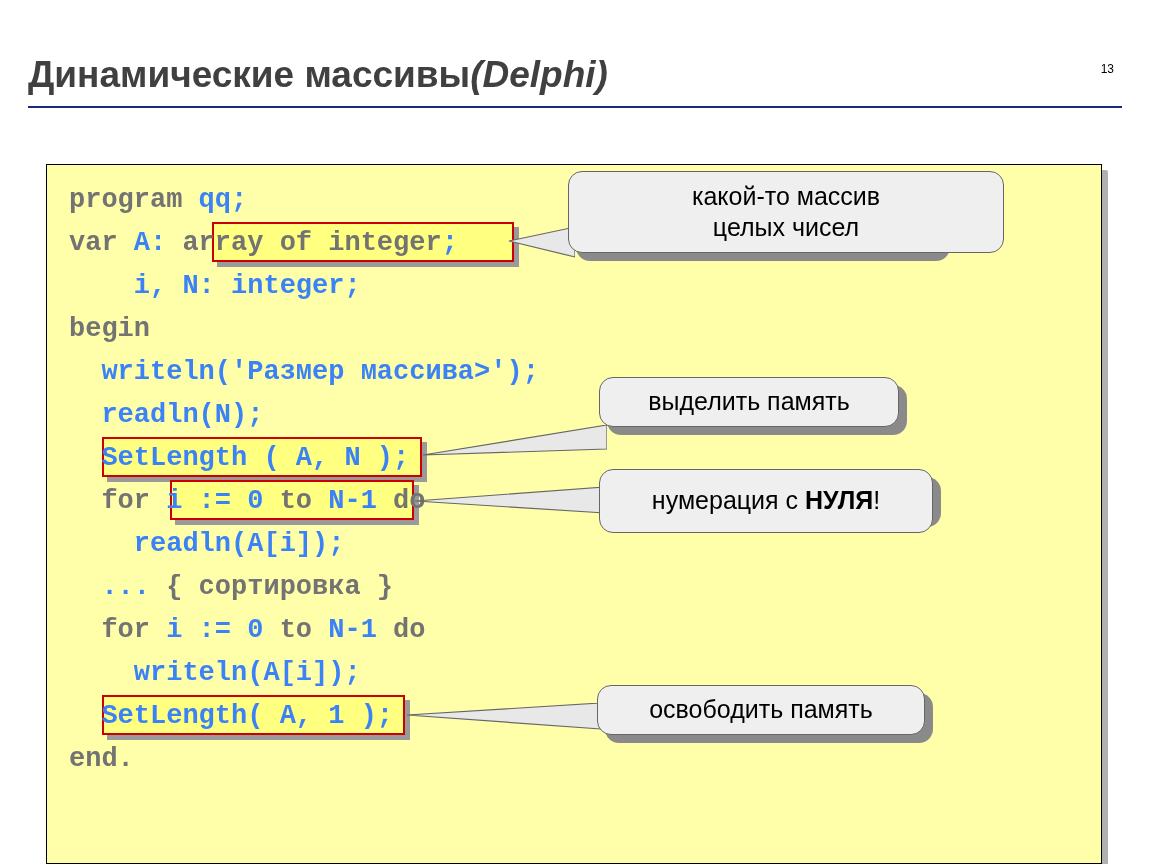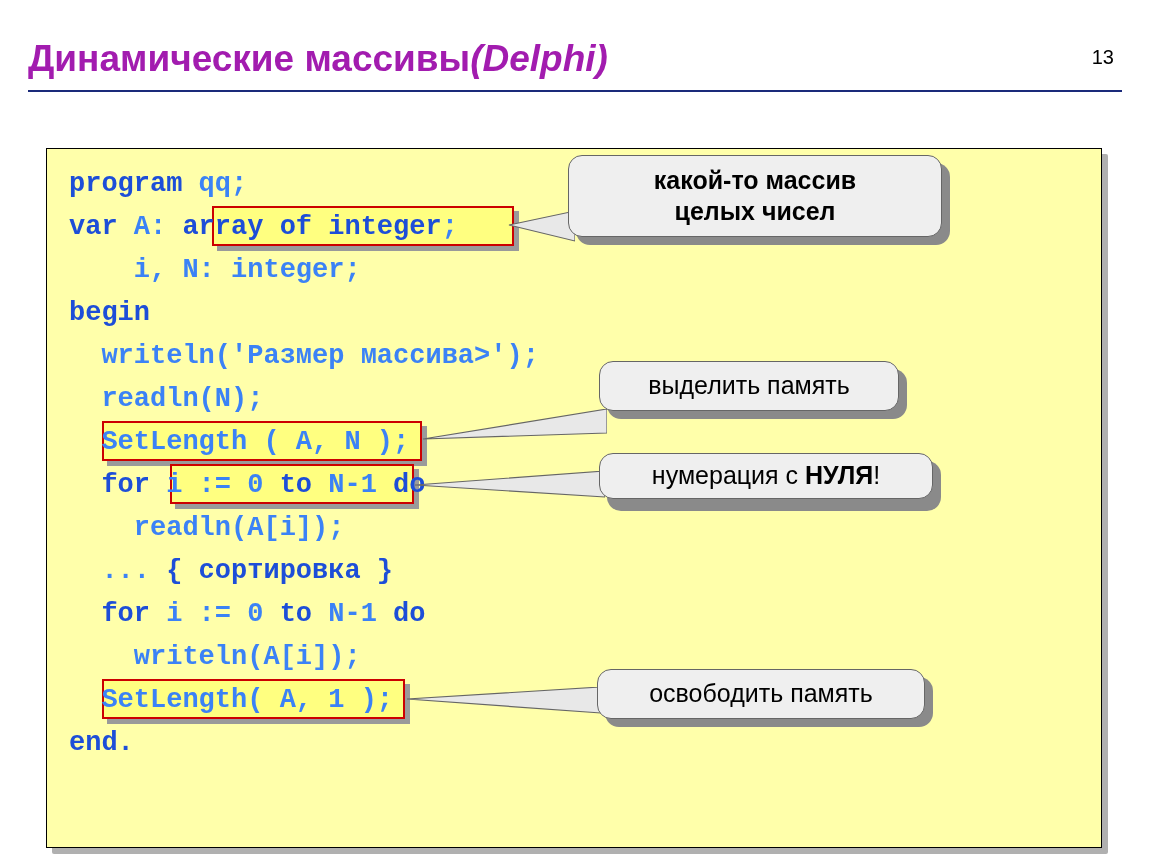--- a/index.html
+++ b/index.html
@@ -15,28 +15,28 @@
     position: relative;
     width: 1150px;
     height: 864px;
     box-sizing: border-box;
     padding: 0 28px;
   }
   .page-number {
     position: absolute;
     top: 8px;
     right: 36px;
-    font-size: 20px;
+    font-size: 12px;
     color: #000;
   }
   .title {
-    margin-top: 38px;
+    margin-top: 54px;
     font-size: 37px;
     font-weight: bold;
-    color: #a21caf;
+    color: #404040;
     letter-spacing: 0px;
   }
   .title .paren { font-style: italic; font-weight: bold; }
   .title-underline {
     margin-top: 10px;
     border-bottom: 2px solid #1a2a7a;
   }
 
   .code-shadow {
     position: absolute;
@@ -63,21 +63,21 @@
     height: 100%;
     font-family: "Courier New", monospace;
     font-weight: bold;
     font-size: 27px;
     line-height: 43px;
     white-space: pre;
     padding: 14px 22px;
     box-sizing: border-box;
     color: #000;
   }
-  .kw { color: #1d4ed8; }
+  .kw { color: #737373; }
   .txt { color: #3b82f6; }
 
   
   .hl-shadow {
     position: absolute;
     background: #9a9a9a;
   }
   .hl {
     position: absolute;
     background: #ffff80;
@@ -154,40 +154,40 @@
 <span class="txt">  ... </span><span class="kw">{ сортировка }</span>
 <span class="txt">  </span><span class="kw">for</span><span class="txt"> i := 0 </span><span class="kw">to</span><span class="txt"> N-1 </span><span class="kw">do</span>
 <span class="txt">    writeln(A[i]);</span>
 <span class="txt">  SetLength( A, 1 )</span><span class="txt">;</span>
 <span class="kw">end.</span></div>
 
     <svg class="connector" style="left:458px; top:58px; width:70px; height:40px;">
       <polygon points="4,18 70,4 70,34"></polygon>
     </svg>
     <div class="callout-shadow" style="left:529px; top:14px; width:374px; height:82px;"></div>
-    <div class="callout" style="left:521px; top:6px; width:374px; height:82px;font-weight:bold;">
+    <div class="callout" style="left:521px; top:6px; width:436px; height:82px;">
       <div>
         <span>какой-то массив</span><br>
         <span>целых чисел</span>
       </div>
     </div>
 
     <svg class="connector" style="left:370px; top:260px; width:190px; height:40px;">
       <polygon points="6,30 190,0 190,24"></polygon>
     </svg>
     <div class="callout-shadow" style="left:560px; top:220px; width:300px; height:50px;"></div>
     <div class="callout" style="left:552px; top:212px; width:300px; height:50px;">
       <span>выделить память</span>
     </div>
 
     <svg class="connector" style="left:362px; top:322px; width:196px; height:34px;">
       <polygon points="6,14 196,0 196,26"></polygon>
     </svg>
     <div class="callout-shadow" style="left:560px; top:312px; width:334px; height:50px;"></div>
-    <div class="callout" style="left:552px; top:304px; width:334px; height:46px;">
+    <div class="callout" style="left:552px; top:304px; width:334px; height:64px;">
       <span>
         <span>нумерация с </span><span class="bold">НУЛЯ</span><span>!</span>
       </span>
     </div>
 
     <svg class="connector" style="left:354px; top:538px; width:200px; height:36px;">
       <polygon points="6,12 200,0 200,26"></polygon>
     </svg>
     <div class="callout-shadow" style="left:558px; top:528px; width:328px; height:50px;"></div>
     <div class="callout" style="left:550px; top:520px; width:328px; height:50px;text-align:right;">

